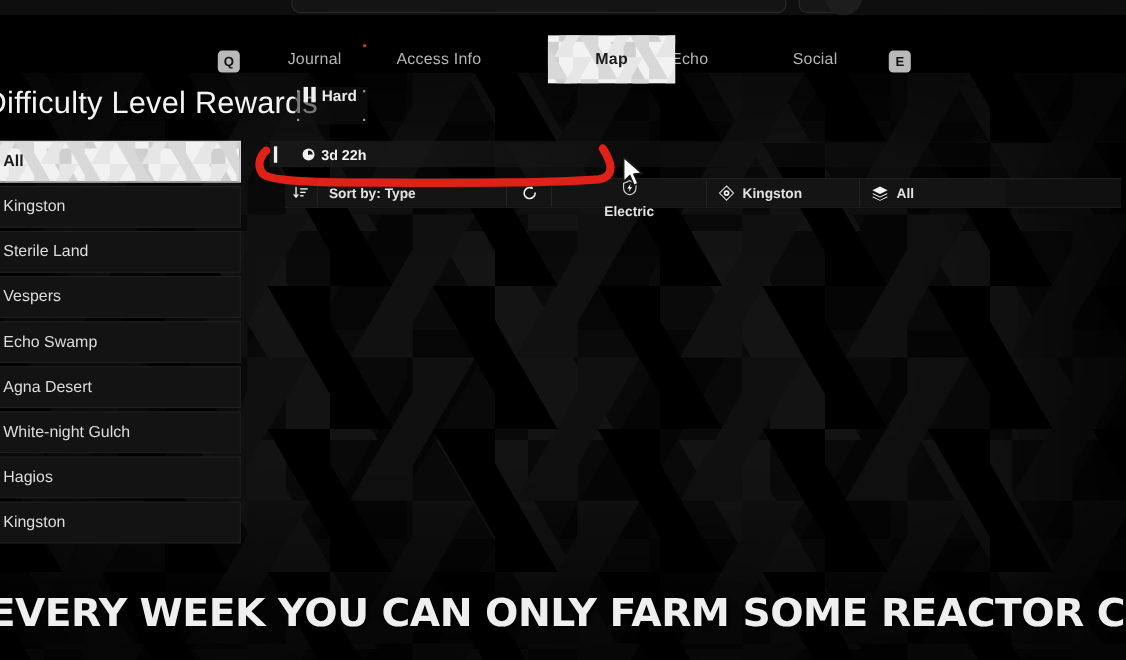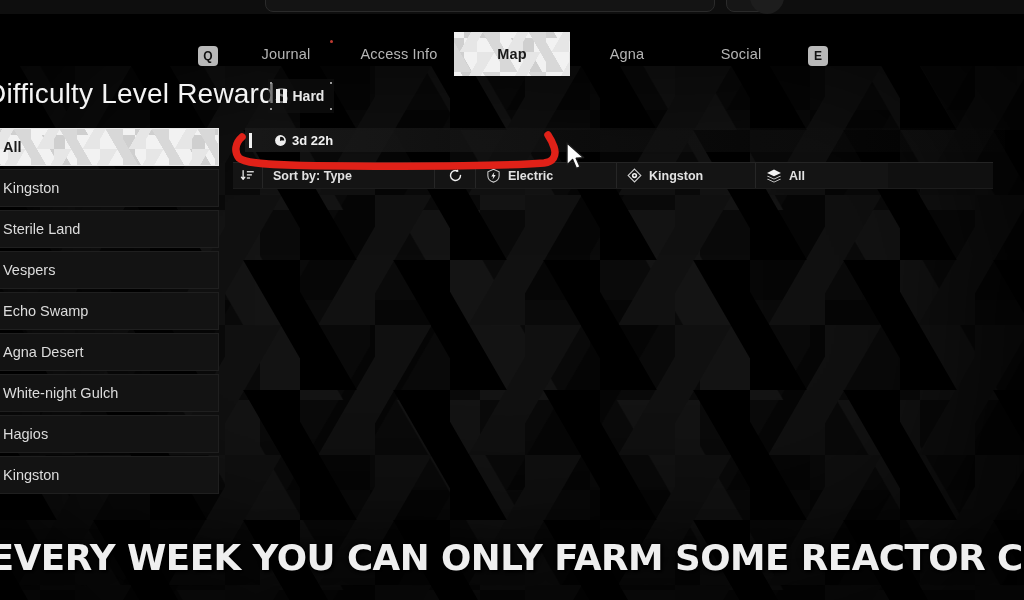--- a/index.html
+++ b/index.html
@@ -112,20 +112,21 @@
     justify-content: center;
     font-size: 14.5px;
     color: #b5b5b5;
     letter-spacing: 0.2px;
     white-space: nowrap;
   }
   .nav-tab.active {
     color: #1a1a1a;
     font-weight: bold;
     overflow: hidden;
+    margin-left: 44px;
   }
   .nav-tab.active .tab-label {
     position: relative;
     z-index: 2;
   }
   .nav-tab .tab-bg {
     position: absolute; inset: 0; z-index: 1;
   }
   .red-dot {
     position: absolute;
@@ -144,21 +145,21 @@
     font-weight: normal;
     letter-spacing: 0.2px;
     white-space: nowrap;
   }
 
   .diff-badge {
     position: absolute;
     left: 268px; top: 79px;
     width: 66px; height: 34px;
     display: flex;
-    align-items: center;
+    align-items: flex-start;
     gap: 6px;
     padding-left: 8px;
     background: rgba(18,18,18,0.55);
   }
   .diff-bars {
     display: flex;
     gap: 2.5px;
   }
   .diff-bars i {
     display: block;
@@ -230,21 +231,21 @@
   .timer-value {
     margin-left: 5px;
     font-size: 13px;
     color: #f2f2f2;
     font-weight: bold;
   }
 
   
   .filter-bar {
     position: absolute;
-    left: 233px; top: 162px;
+    left: 259px; top: 162px;
     width: 760px; height: 27px;
     display: flex;
     align-items: stretch;
     background: #101010;
     border-top: 1px solid #242424;
     border-bottom: 1px solid #1c1c1c;
   }
   .fb-cell {
     display: flex;
     align-items: center;
@@ -255,21 +256,21 @@
     font-weight: bold;
     border-right: 1px solid #262626;
     background: #141414;
     white-space: nowrap;
   }
   .fb-cell.icon-only { padding: 0 9px; }
   .fb-sort   { width: 30px; justify-content: center; }
   .fb-sortby { width: 172px; }
   .fb-reset  { width: 41px; justify-content: center; }
   .fb-rounds { width: 145px; }
-  .fb-elem   { width: 141px; }
+  .fb-elem   { width: 141px; flex-direction: column; }
   .fb-arche  { width: 139px; }
   .fb-all    { width: 132px; border-right: none; }
 
   .ic { display: inline-flex; align-items: center; justify-content: center; }
 
   
   .annotation {
     position: absolute;
     left: 228px; top: 128px;
     width: 345px; height: 48px;
@@ -332,21 +333,21 @@
       <div class="nav-tab" style="left:348px; width:102px;">
         <span class="tab-label">Access Info</span>
       </div>
 
       <div class="nav-tab active" style="left:454px; width:116px;">
         <span class="tab-bg poly-light"></span>
         <span class="tab-label">Map</span>
       </div>
 
       <div class="nav-tab" style="left:588px; width:78px;">
-        <span class="tab-label">Agna</span>
+        <span class="tab-label">Echo</span>
       </div>
 
       <div class="nav-tab" style="left:700px; width:82px;align-items:center;">
         <span class="tab-label">Social</span>
       </div>
 
       <div class="key-badge key-e">E</div>
     </div>
   </div>
 

